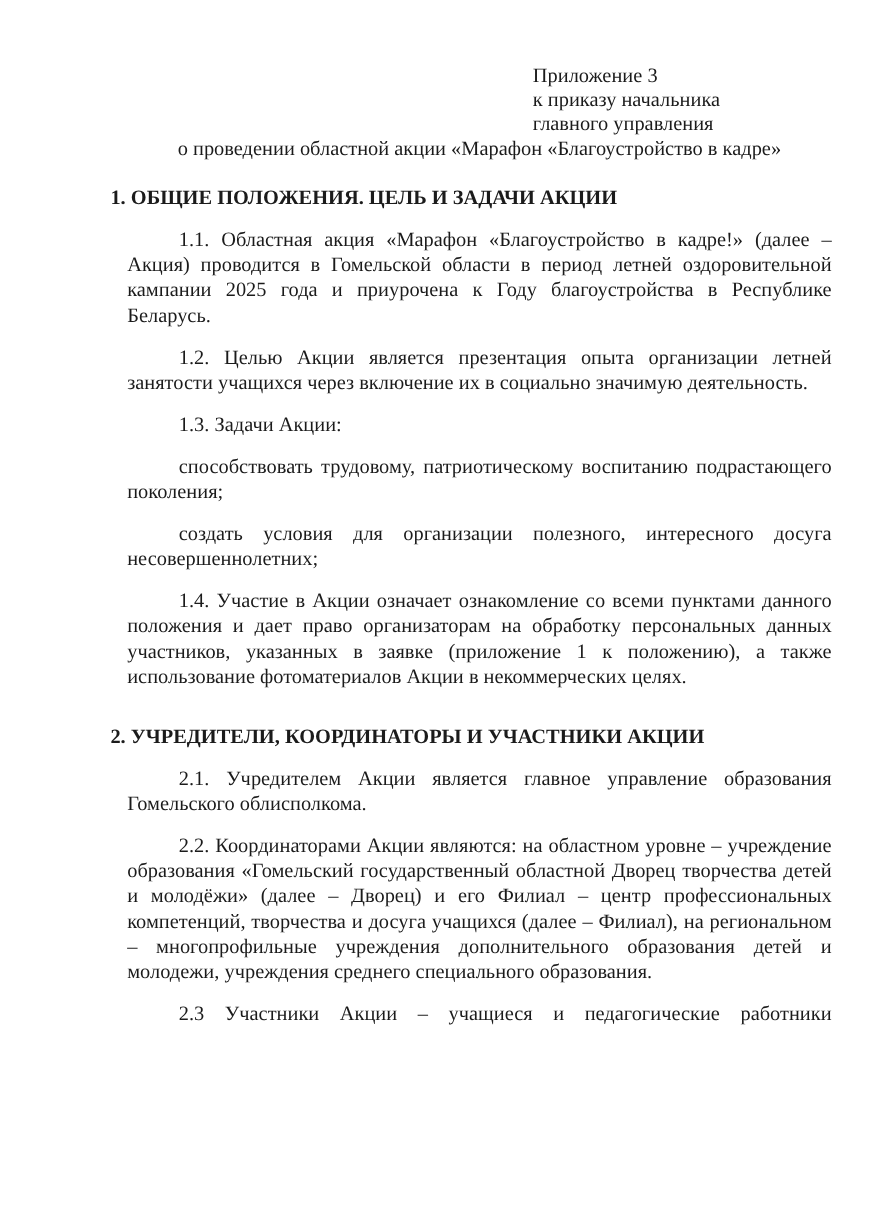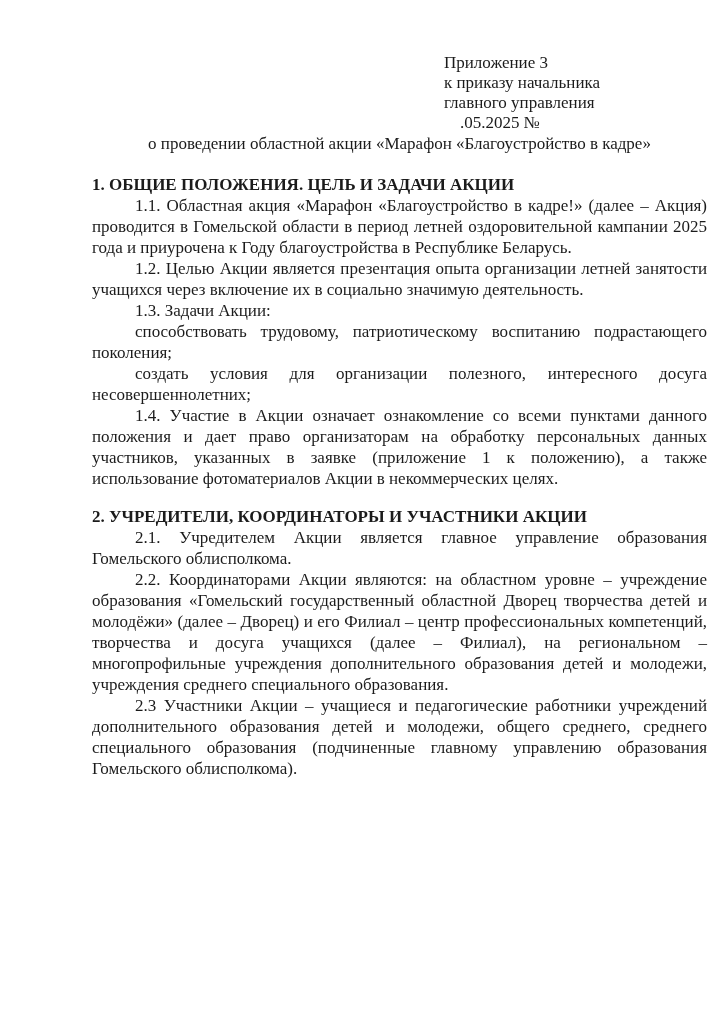--- a/index.html
+++ b/index.html
@@ -42,39 +42,38 @@
     margin: 0;
   }
   .section-heading {
     font-size: 17px;
     font-weight: bold;
     text-align: left;
     line-height: 21px;
     margin: 20px 0 0 0;
   }
   .section-heading.second {
-    margin-top: 17px;
+    margin-top: 29px;
   }
   .body-par {
-    margin: 0;
+    margin: 14px;
     text-indent: 43px;
     text-align: justify;
     line-height: 21px;
   }
 </style>
 </head>
 <body>
 
 <div class="page">
 
   <div class="header-block">
     <div>Приложение 3</div>
     <div>к приказу начальника</div>
     <div>главного управления</div>
-    <div class="date-line">.05.2025 №</div>
   </div>
 
   <div class="doc-subtitle">о проведении областной акции «Марафон «Благоустройство в кадре»</div>
 
   <h2 class="section-heading">1. ОБЩИЕ ПОЛОЖЕНИЯ. ЦЕЛЬ И ЗАДАЧИ АКЦИИ</h2>
   <p class="body-par">1.1. Областная акция «Марафон «Благоустройство в кадре!» (далее – Акция) проводится в Гомельской области в период летней оздоровительной кампании 2025 года и приурочена к Году благоустройства в Республике Беларусь.</p>
   <p class="body-par">1.2. Целью Акции является презентация опыта организации летней занятости учащихся через включение их в социально значимую деятельность.</p>
   <p class="body-par">1.3. Задачи Акции:</p>
   <p class="body-par">способствовать трудовому, патриотическому воспитанию подрастающего поколения;</p>
   <p class="body-par">создать условия для организации полезного, интересного досуга несовершеннолетних;</p>

